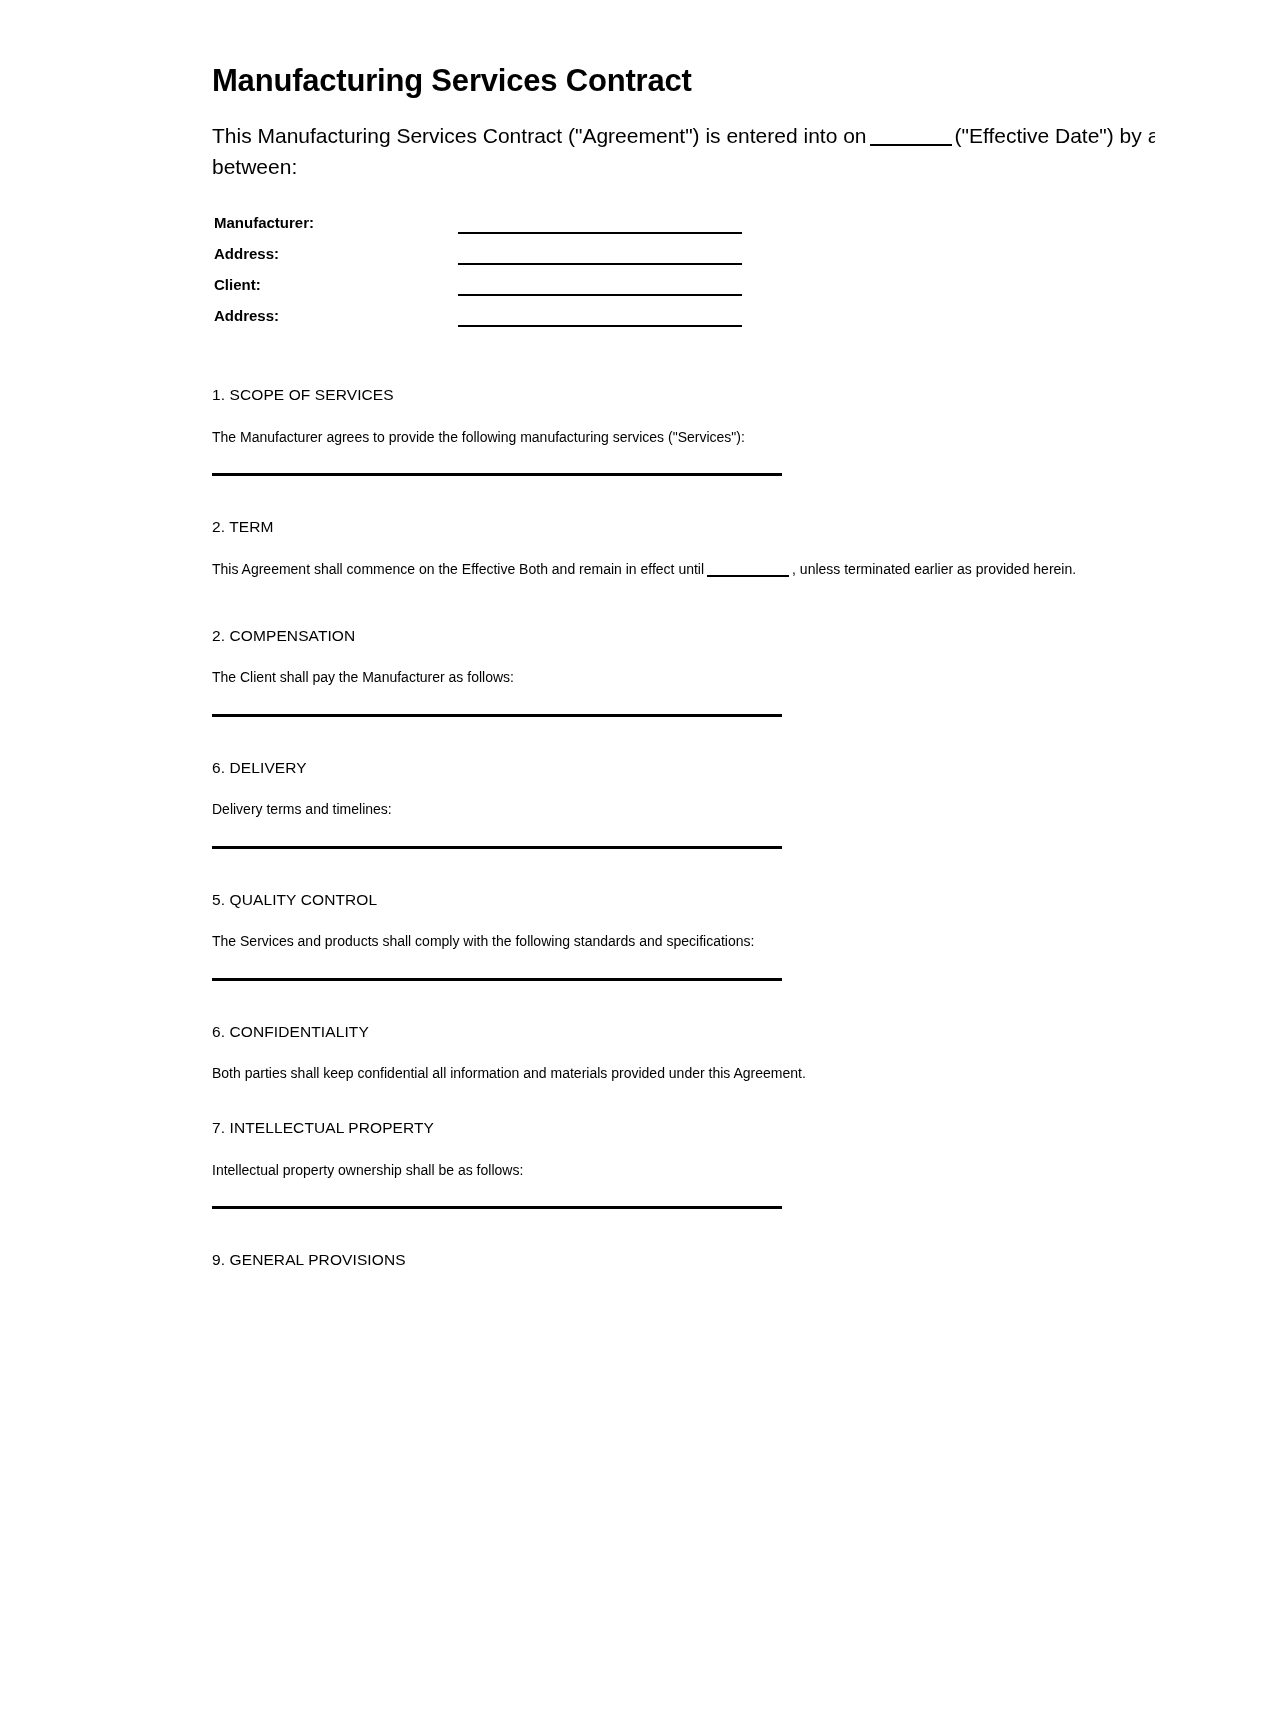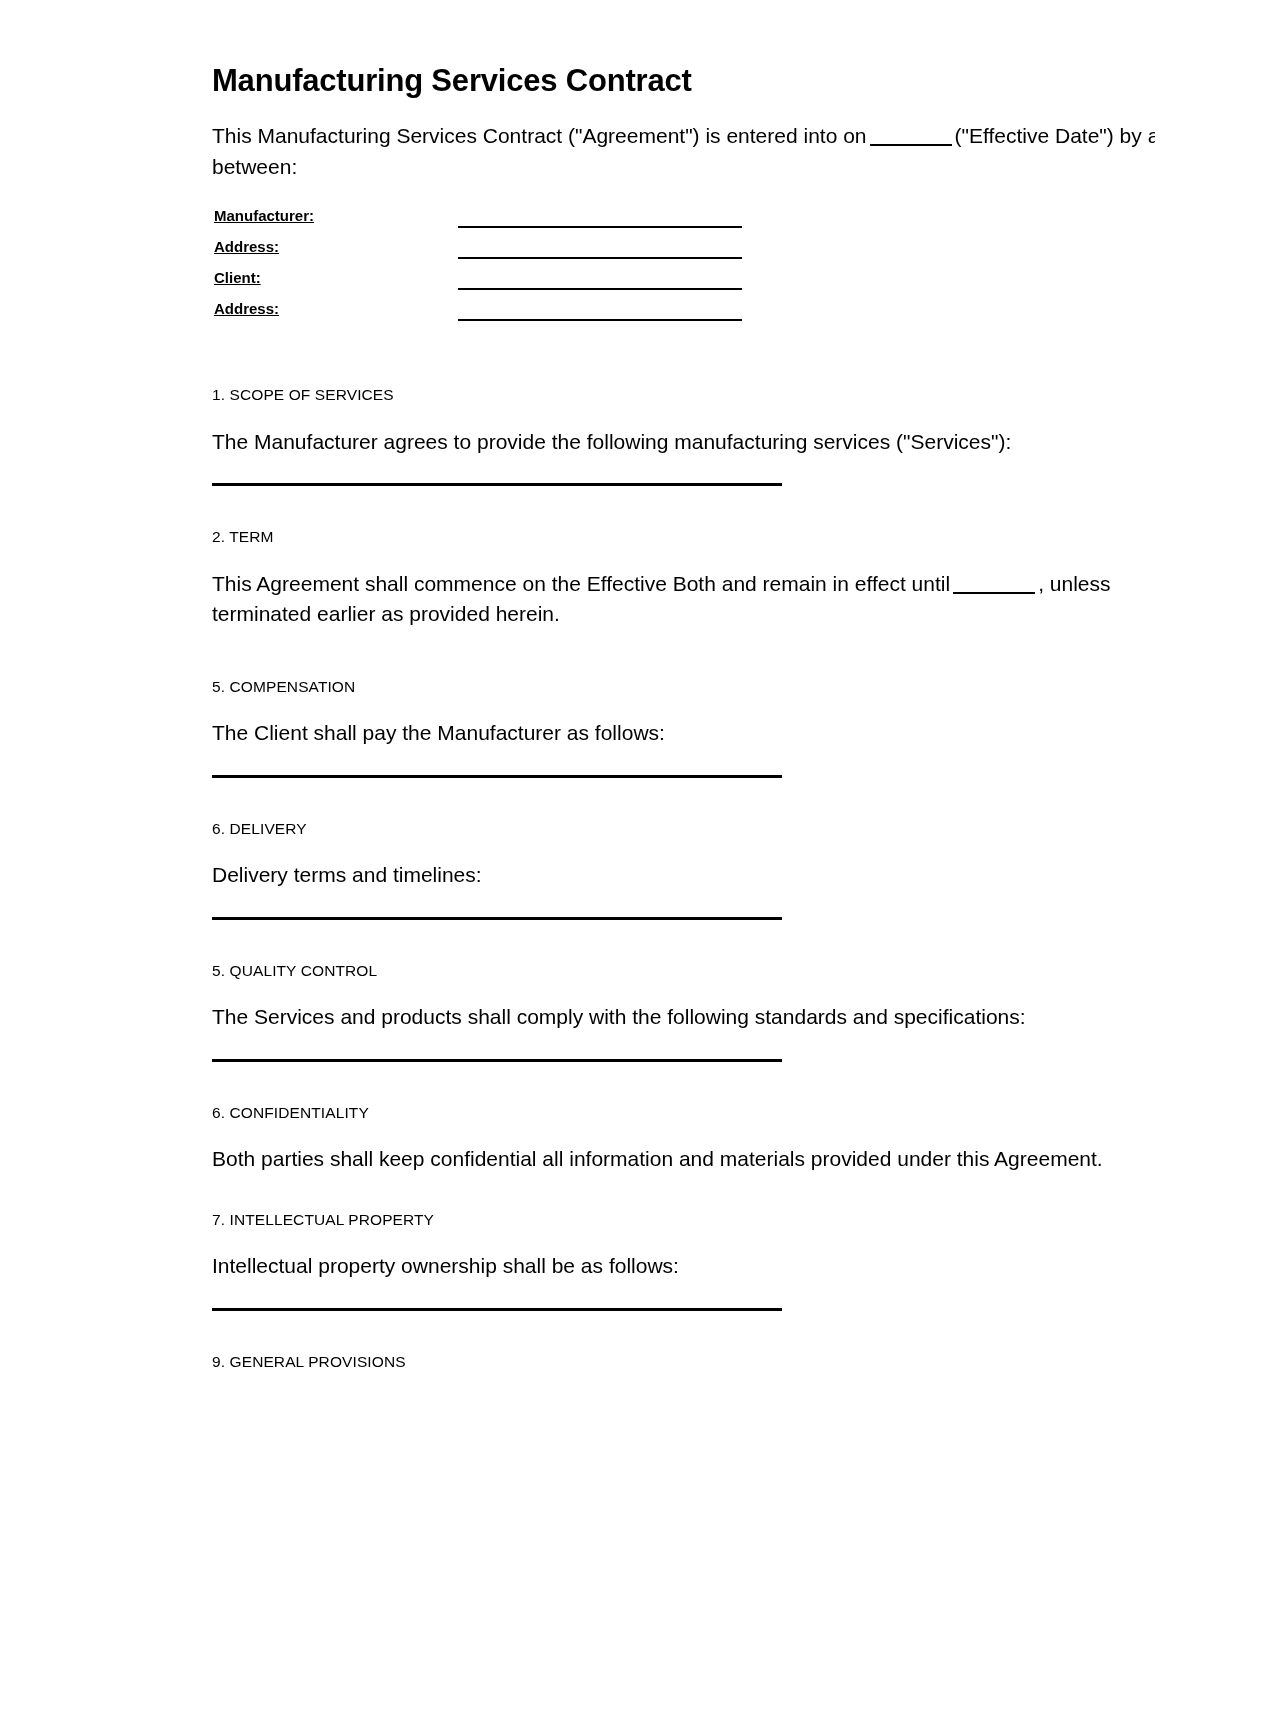--- a/index.html
+++ b/index.html
@@ -44,23 +44,22 @@
     border-bottom: 2.5px solid #000;
     vertical-align: -3px;
     margin: 0 3px;
   }
   .parties {
     margin: 0 0 38px 0;
     padding-left: 2px;
   }
   .party-row {
     display: flex;
-    align-items: flex-start;
+    align-items: center;
     height: 31px;
-    text-decoration: underline;
   }
   .party-label {
     font-size: 15px;
     font-weight: bold;
     width: 244px;
     flex: none;
     line-height: 1.1;
     padding-bottom: 1px;
   }
   .party-fill {
@@ -73,21 +72,21 @@
   }
   .section-heading {
     font-size: 15.5px;
     font-weight: normal;
     margin: 0;
     padding: 16px 0 0 0;
     line-height: 1.2;
     letter-spacing: 0.1px;
   }
   .section-body {
-    font-size: 21px;
+    font-size: 14px;
     line-height: 1.45;
     margin: 22px 0 0 0;
   }
   .fill-rule {
     width: 570px;
     height: 0;
     border-bottom: 3px solid #000;
     margin: 26px 0 26px 0;
   }
   .spacer-sm { height: 14px; }
@@ -132,21 +131,21 @@
 
     <div class="section">
       <h2 class="section-heading">2. TERM</h2>
       <p class="section-body">
         <span>This Agreement shall commence on the Effective Both and remain in effect until</span><span class="blank-inline"></span><span>, unless terminated earlier as provided herein.</span>
       </p>
       <div class="spacer-md"></div>
     </div>
 
     <div class="section">
-      <h2 class="section-heading">5. COMPENSATION</h2>
+      <h2 class="section-heading">2. COMPENSATION</h2>
       <p class="section-body">The Client shall pay the Manufacturer as follows:</p>
       <div class="fill-rule"></div>
     </div>
 
     <div class="section">
       <h2 class="section-heading">6. DELIVERY</h2>
       <p class="section-body">Delivery terms and timelines:</p>
       <div class="fill-rule"></div>
     </div>
 

